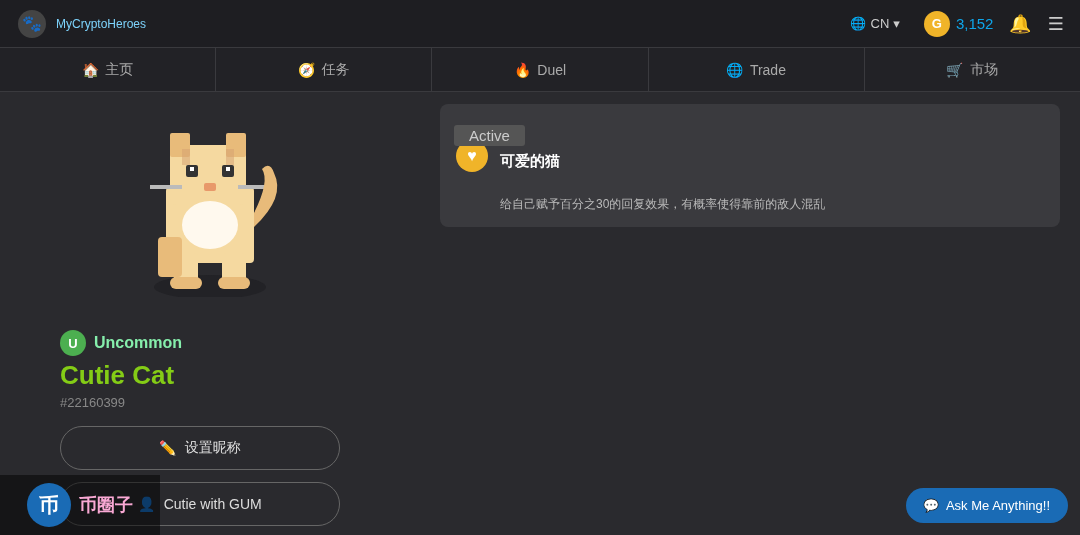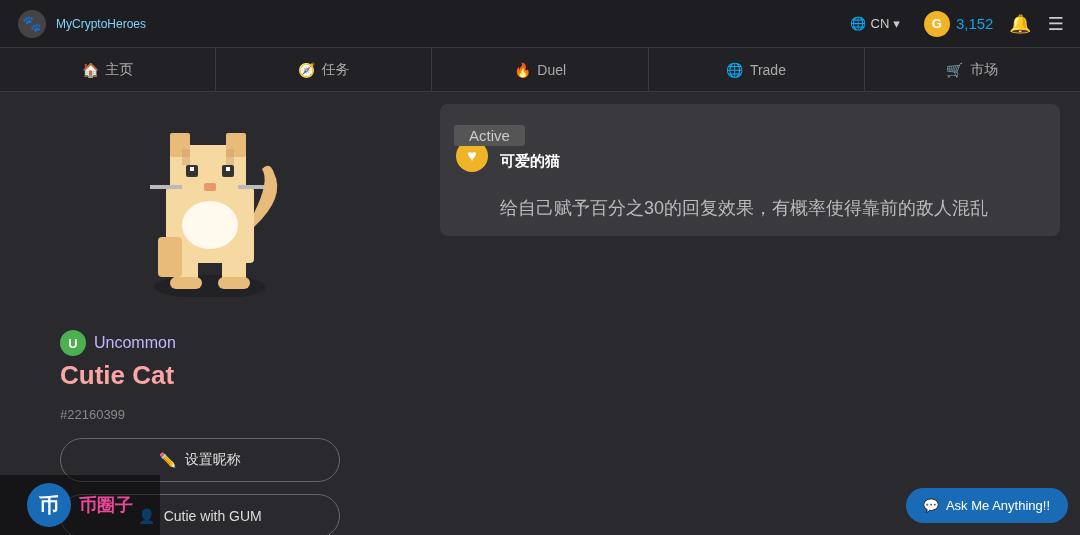--- a/index.html
+++ b/index.html
@@ -148,28 +148,29 @@
       background: #4caf50;
       display: flex;
       align-items: center;
       justify-content: center;
       font-size: 13px;
       font-weight: bold;
       color: #fff;
     }
     .rarity-text {
       font-size: 16px;
-      color: #c4b5fd;
+      color: #86efac;
+      font-weight: bold;
     }
     .char-name {
       font-size: 26px;
       font-weight: bold;
-      color: #fca5a5;
+      color: #84cc16;
       margin-left: 60px;
-      margin-bottom: 16px;
+      margin-bottom: 4px;
     }
     .char-id {
       font-size: 13px;
       color: #888;
       margin-left: 60px;
       margin-bottom: 16px;
     }
 
     .action-btn {
       display: flex;
@@ -237,21 +238,21 @@
     .skill-title-row {
       margin-top: 28px;
       margin-bottom: 4px;
     }
     .skill-name {
       font-size: 15px;
       font-weight: bold;
       color: #fff;
     }
     .skill-desc {
-      font-size: 18px;
+      font-size: 12px;
       color: #bbb;
       line-height: 1.5;
       margin-top: 24px;
     }
 
     
     .watermark {
       position: fixed;
       bottom: 0;
       left: 0;
@@ -271,21 +272,21 @@
       background: #1a6bb5;
       display: flex;
       align-items: center;
       justify-content: center;
       font-size: 20px;
       color: #fff;
       font-weight: bold;
     }
     .watermark-text {
       font-size: 18px;
-      color: #ec4899;
+      color: #f9a8d4;
       font-weight: bold;
     }
 
     
     .ask-me-btn {
       position: fixed;
       bottom: 12px;
       right: 12px;
       background: #1a6bb5;
       color: #fff;

